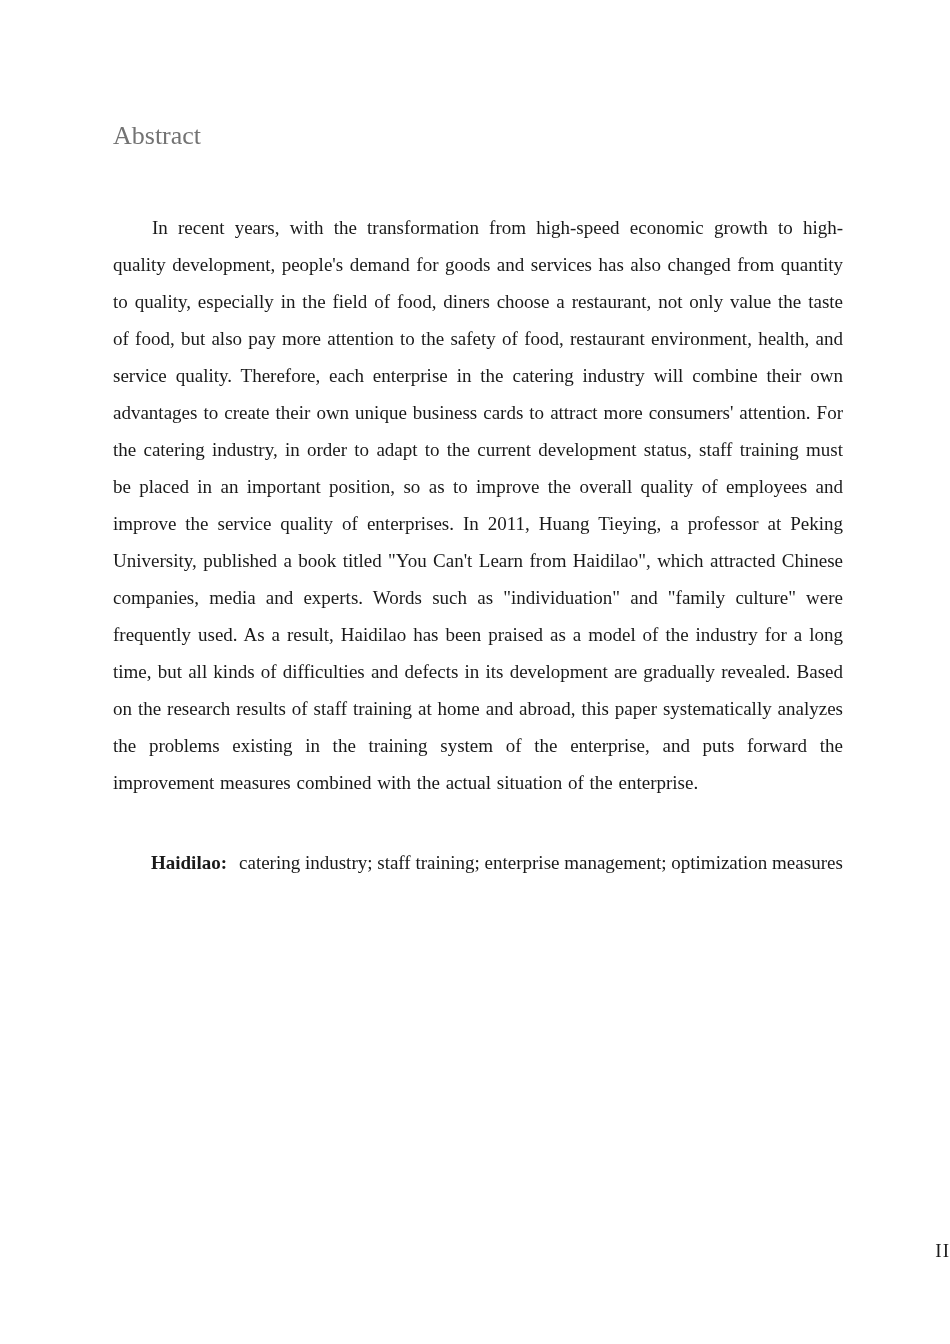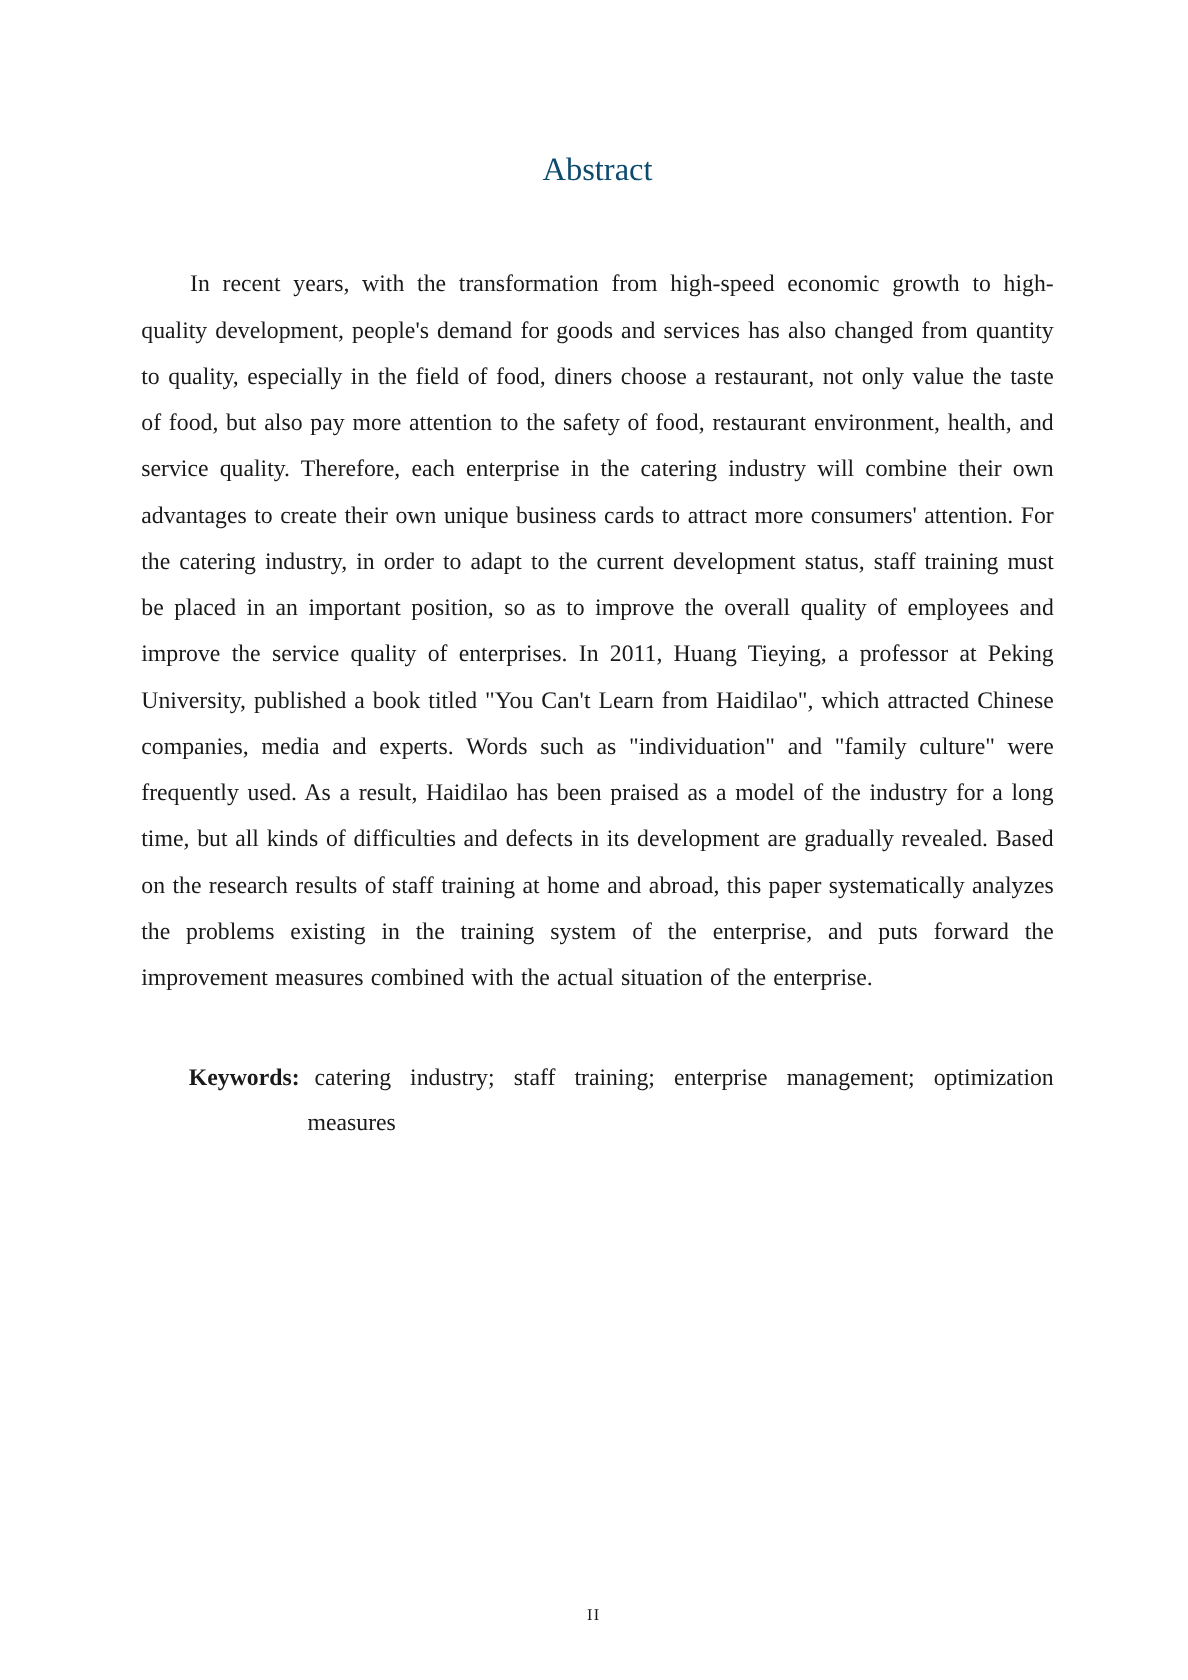--- a/index.html
+++ b/index.html
@@ -17,25 +17,24 @@
     color: #1a1a1a;
   }
   .content {
     position: absolute;
     left: 113px;
     top: 0;
     width: 730px;
   }
   .doc-title {
     margin: 119px 0 0 0;
-    text-align: center;
     font-size: 26px;
     font-weight: normal;
     line-height: 34px;
-    color: #0c4a6e;
+    color: #737373;
   }
   .abstract-paragraph {
     margin: 56px 0 10px 0;
     font-size: 19px;
     line-height: 37px;
     text-align: justify;
     text-indent: 39px;
     word-spacing: 1px;
   }
   .keywords-block {
@@ -48,33 +47,32 @@
   }
   .keywords-label {
     font-weight: bold;
     margin-right: 12px;
   }
   .page-number {
     position: absolute;
     left: 0;
     top: 1240px;
     width: 100%;
-    text-align: center;
-    font-size: 13px;
+    text-align: right;
+    font-size: 19px;
     letter-spacing: 1px;
     color: #1a1a1a;
-    margin-top: 44px;
   }
 </style>
 </head>
 <body>
 
 <div class="page">
   <div class="content">
     <h1 class="doc-title">Abstract</h1>
 
     <p class="abstract-paragraph">In recent years, with the transformation from high-speed economic growth to high-quality development, people's demand for goods and services has also changed from quantity to quality, especially in the field of food, diners choose a restaurant, not only value the taste of food, but also pay more attention to the safety of food, restaurant environment, health, and service quality. Therefore, each enterprise in the catering industry will combine their own advantages to create their own unique business cards to attract more consumers' attention. For the catering industry, in order to adapt to the current development status, staff training must be placed in an important position, so as to improve the overall quality of employees and improve the service quality of enterprises. In 2011, Huang Tieying, a professor at Peking University, published a book titled "You Can't Learn from Haidilao", which attracted Chinese companies, media and experts. Words such as "individuation" and "family culture" were frequently used. As a result, Haidilao has been praised as a model of the industry for a long time, but all kinds of difficulties and defects in its development are gradually revealed. Based on the research results of staff training at home and abroad, this paper systematically analyzes the problems existing in the training system of the enterprise, and puts forward the improvement measures combined with the actual situation of the enterprise.</p>
 
-    <p class="keywords-block"><span class="keywords-label">Keywords:</span><span>catering industry; staff training; enterprise management; optimization measures</span></p>
+    <p class="keywords-block"><span class="keywords-label">Haidilao:</span><span>catering industry; staff training; enterprise management; optimization measures</span></p>
   </div>
 
   <div class="page-number">II</div>
 </div>
 
 </body></html>

